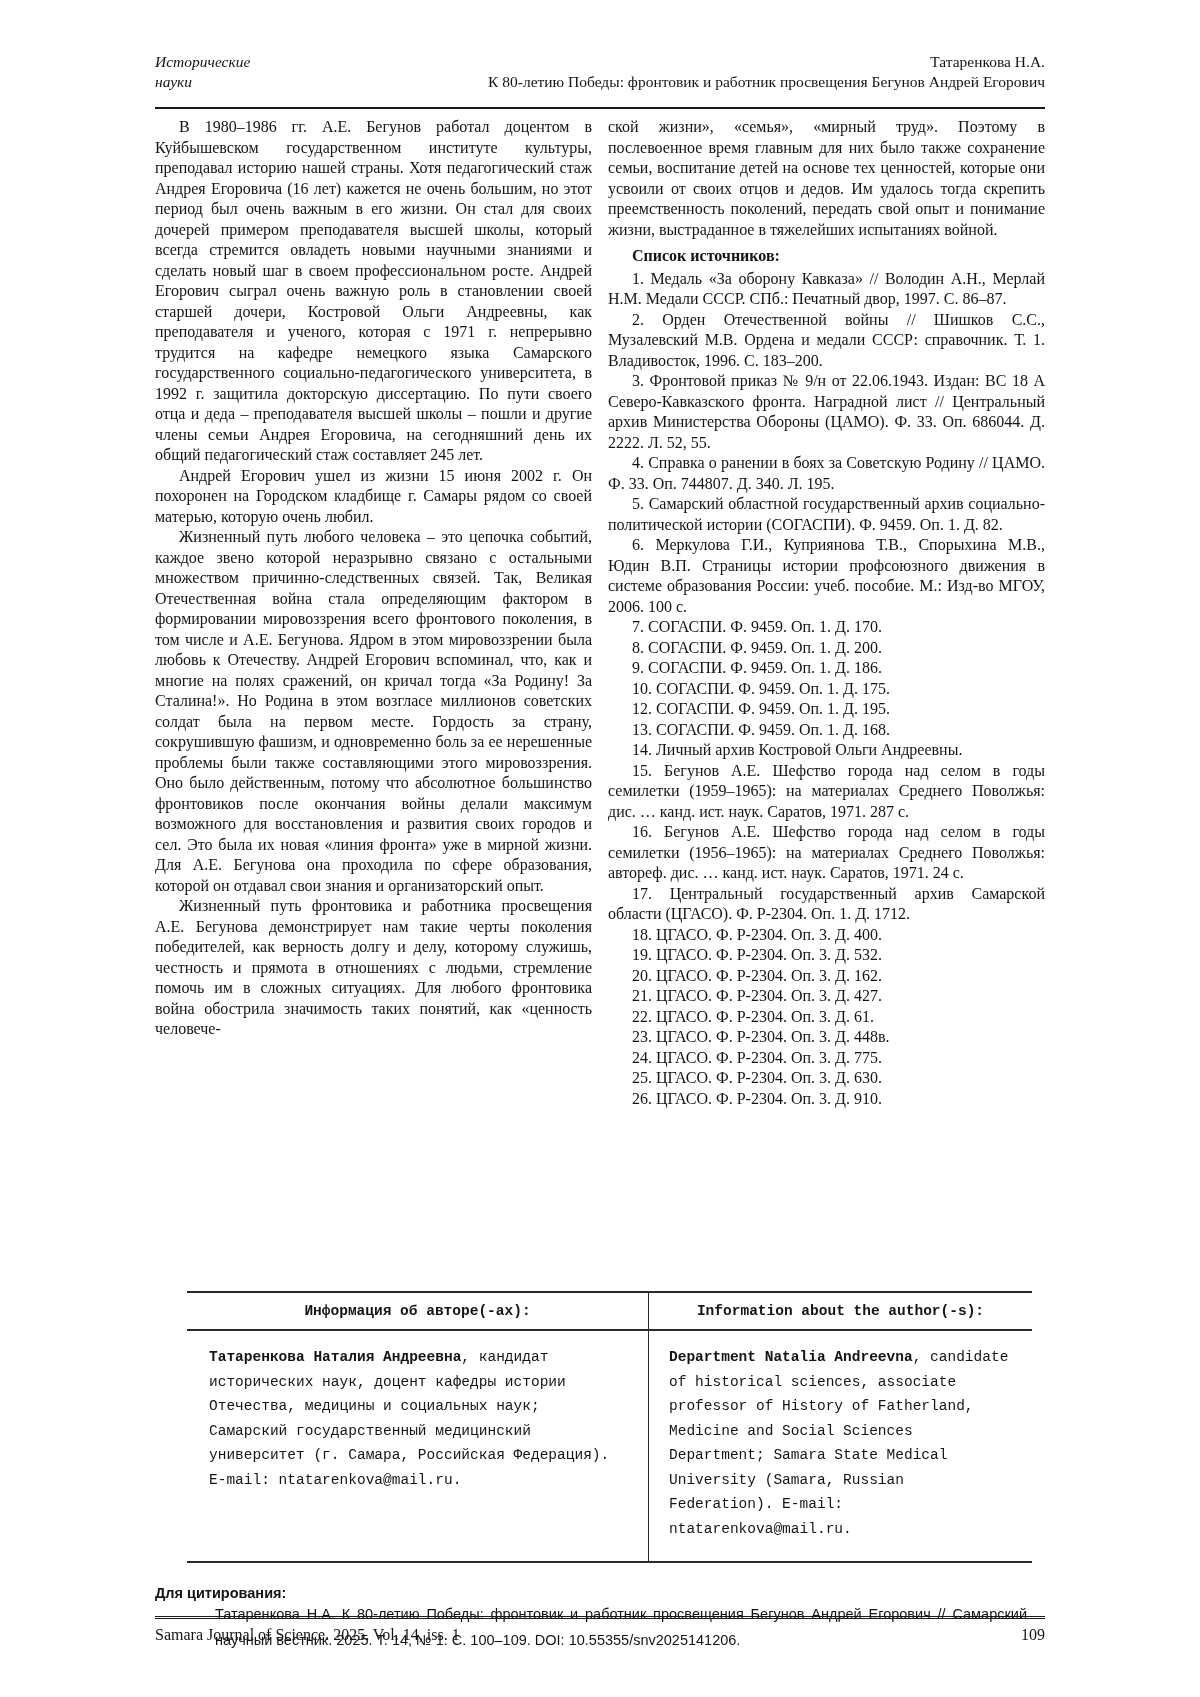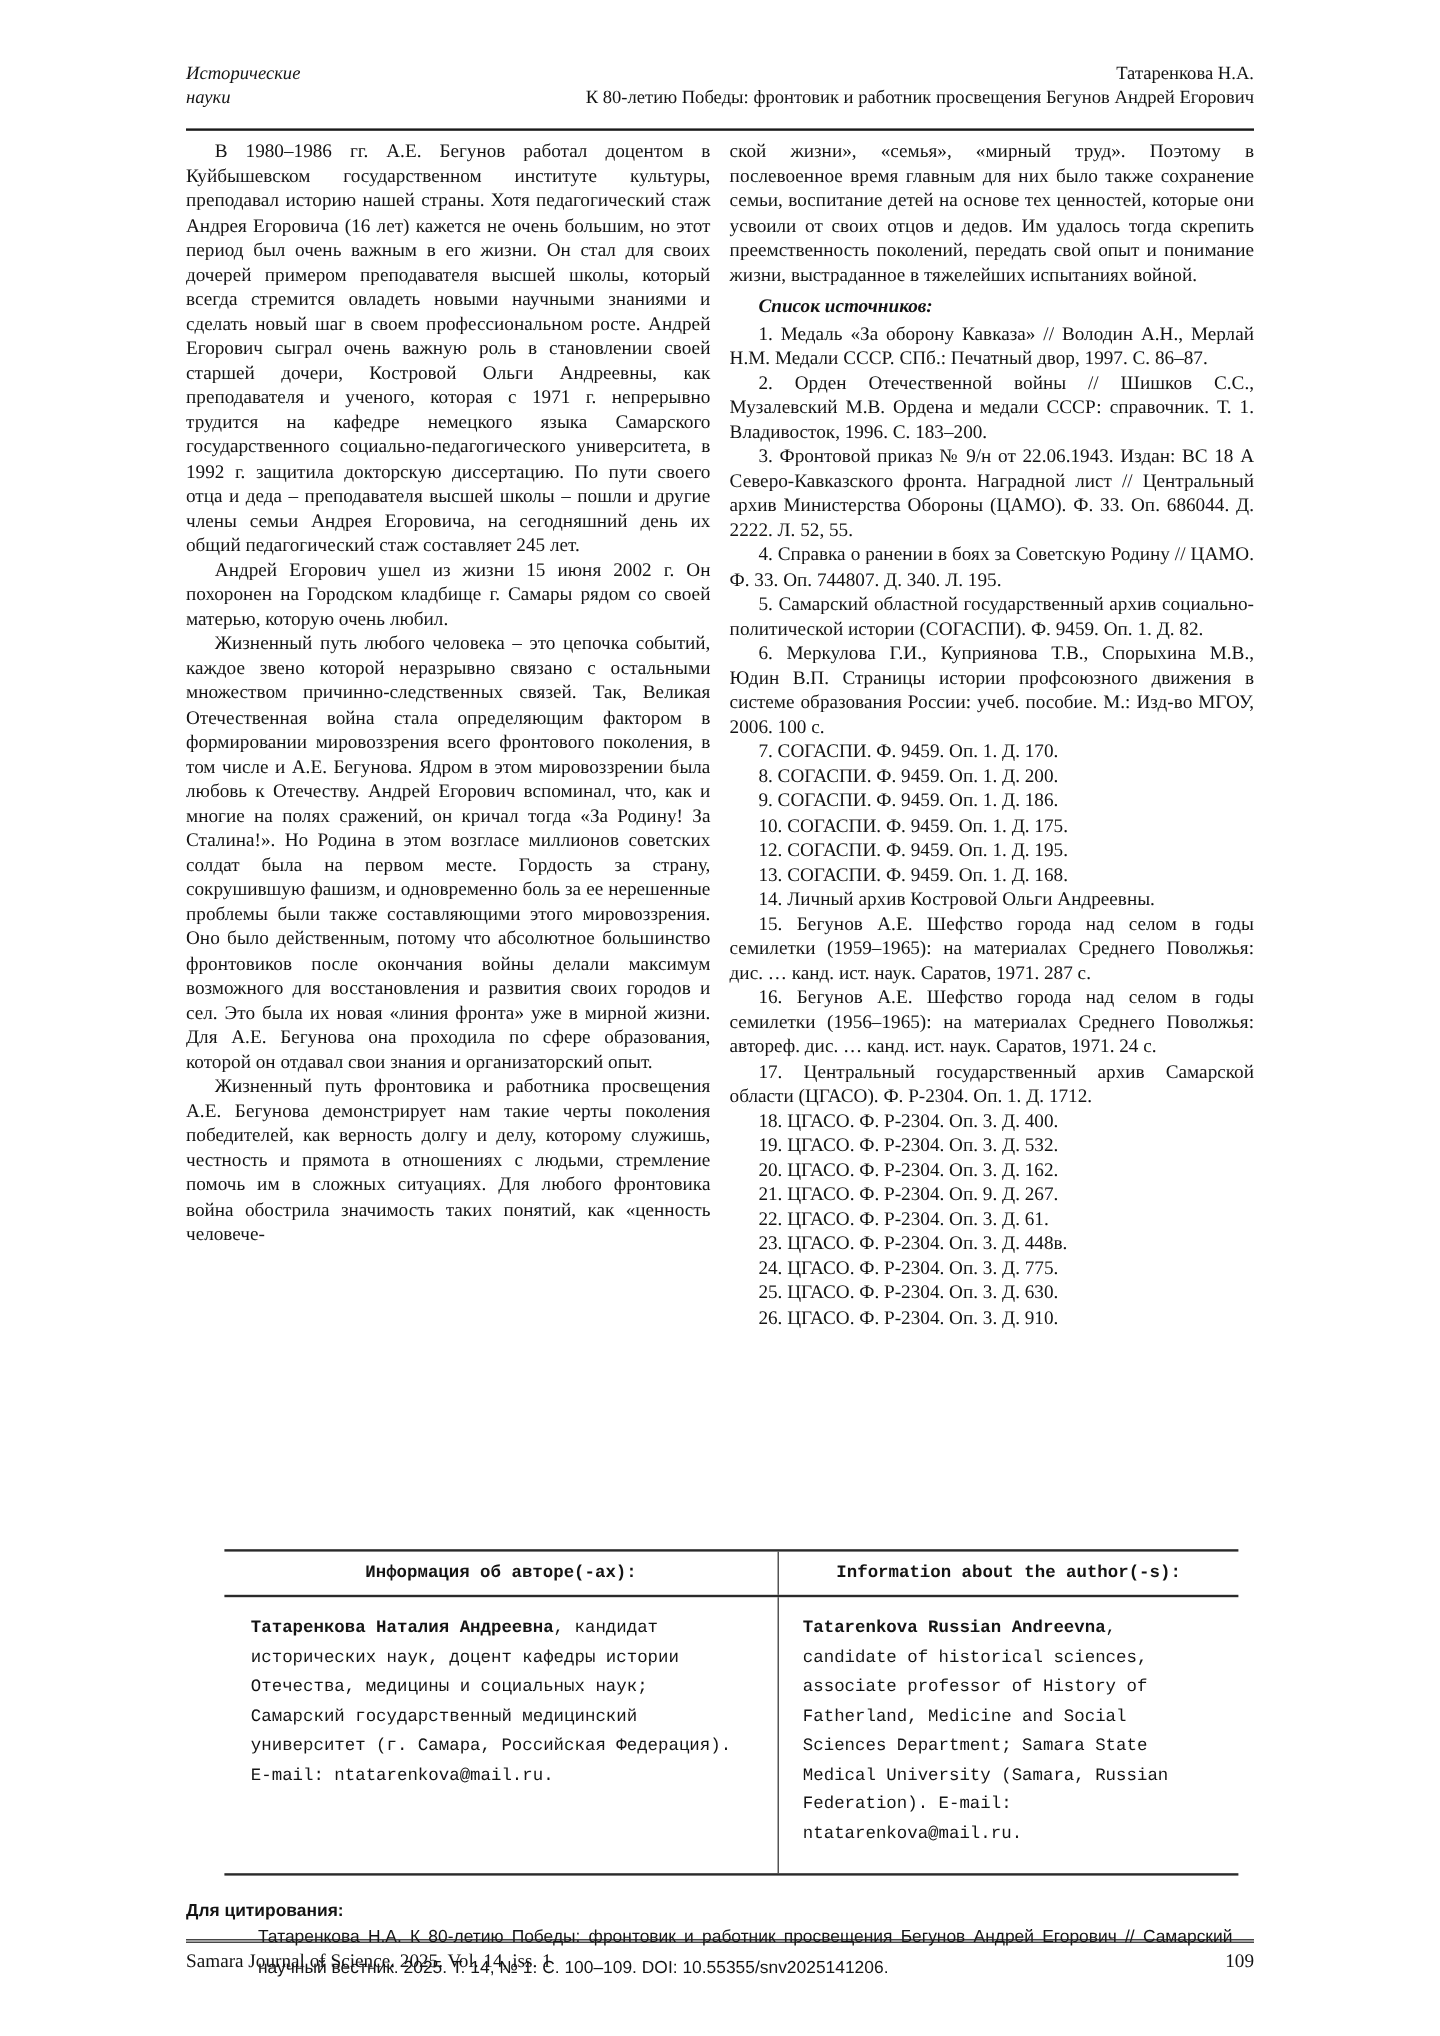--- a/index.html
+++ b/index.html
@@ -15,21 +15,21 @@
   .head-right { text-align:right; flex:1; margin-left:40px; }
   .head-right .hr-line { display:block; }
 
   
   .columns { display:flex; gap:16px; margin-top:8px; height:1062px; overflow:hidden;
              text-align:justify; font-size:16px; line-height:20.5px;
              hyphens:auto; -webkit-hyphens:auto; }
   .col { width:437px; }
   .para { text-indent:24px; }
   .para-cont { text-indent:0; }
-  .sources-heading { font-weight:bold; text-indent:24px; margin-top:6px; margin-bottom:2px;font-style:italic; }
+  .sources-heading { font-weight:bold; text-indent:24px; margin-top:6px; margin-bottom:2px; }
   .source-item { text-indent:24px; }
 
   
   .author-table { margin-left:32px; width:845px; margin-top:112px;
                   border-top:2.5px solid #2a2a2a; border-bottom:2.5px solid #2a2a2a;
                   font-family:Liberation Mono, monospace; font-size:14.5px; }
   .at-row { display:flex; }
   .at-row.header { border-bottom:2px solid #2a2a2a; font-weight:bold; text-align:center; }
   .at-cell-l { width:462px; border-right:1.5px solid #2a2a2a; padding:10px 22px; }
   .at-cell-r { width:383px; padding:10px 20px; }
@@ -86,38 +86,38 @@
           <p class="source-item">10. СОГАСПИ. Ф. 9459. Оп. 1. Д. 175.</p>
           <p class="source-item">12. СОГАСПИ. Ф. 9459. Оп. 1. Д. 195.</p>
           <p class="source-item">13. СОГАСПИ. Ф. 9459. Оп. 1. Д. 168.</p>
           <p class="source-item">14. Личный архив Костровой Ольги Андреевны.</p>
           <p class="source-item">15. Бегунов А.Е. Шефство города над селом в годы семилетки (1959–1965): на материалах Среднего Поволжья: дис. … канд. ист. наук. Саратов, 1971. 287 с.</p>
           <p class="source-item">16. Бегунов А.Е. Шефство города над селом в годы семилетки (1956–1965): на материалах Среднего Поволжья: автореф. дис. … канд. ист. наук. Саратов, 1971. 24 с.</p>
           <p class="source-item">17. Центральный государственный архив Самарской области (ЦГАСО). Ф. Р-2304. Оп. 1. Д. 1712.</p>
           <p class="source-item">18. ЦГАСО. Ф. Р-2304. Оп. 3. Д. 400.</p>
           <p class="source-item">19. ЦГАСО. Ф. Р-2304. Оп. 3. Д. 532.</p>
           <p class="source-item">20. ЦГАСО. Ф. Р-2304. Оп. 3. Д. 162.</p>
-          <p class="source-item">21. ЦГАСО. Ф. Р-2304. Оп. 9. Д. 267.</p>
+          <p class="source-item">21. ЦГАСО. Ф. Р-2304. Оп. 3. Д. 427.</p>
           <p class="source-item">22. ЦГАСО. Ф. Р-2304. Оп. 3. Д. 61.</p>
           <p class="source-item">23. ЦГАСО. Ф. Р-2304. Оп. 3. Д. 448в.</p>
           <p class="source-item">24. ЦГАСО. Ф. Р-2304. Оп. 3. Д. 775.</p>
           <p class="source-item">25. ЦГАСО. Ф. Р-2304. Оп. 3. Д. 630.</p>
           <p class="source-item">26. ЦГАСО. Ф. Р-2304. Оп. 3. Д. 910.</p>
         </div>
     </div>
   </div>
 
   <div class="author-table">
     <div class="at-row header">
       <div class="at-cell-l">Информация об авторе(-ах):</div>
       <div class="at-cell-r">Information about the author(-s):</div>
     </div>
     <div class="at-row body">
       <div class="at-cell-l"><span class="bold-name">Татаренкова Наталия Андреевна</span><span>, кандидат исторических наук, доцент кафедры истории Отечества, медицины и социальных наук; Самарский государственный медицинский университет (г. Самара, Российская Федерация). E-mail: ntatarenkova@mail.ru.</span></div>
-      <div class="at-cell-r"><span class="bold-name">Tatarenkova Russian Andreevna</span><span>, candidate of historical sciences, associate professor of History of Fatherland, Medicine and Social Sciences Department; Samara State Medical University (Samara, Russian Federation). E-mail: ntatarenkova@mail.ru.</span></div>
+      <div class="at-cell-r"><span class="bold-name">Department Natalia Andreevna</span><span>, candidate of historical sciences, associate professor of History of Fatherland, Medicine and Social Sciences Department; Samara State Medical University (Samara, Russian Federation). E-mail: ntatarenkova@mail.ru.</span></div>
     </div>
   </div>
 
   <div class="citation">
     <div class="citation-label">Для цитирования:</div>
     <div class="citation-text">Татаренкова Н.А. К 80-летию Победы: фронтовик и работник просвещения Бегунов Андрей Егорович // Самарский научный вестник. 2025. Т. 14, № 1. С. 100–109. DOI: 10.55355/snv2025141206.</div>
   </div>
 
   <div class="page-footer">
     <span>Samara Journal of Science. 2025. Vol. 14, iss. 1</span>

